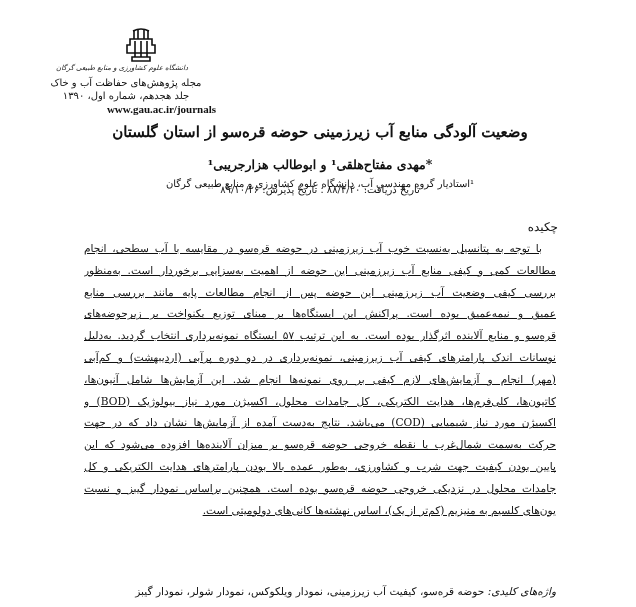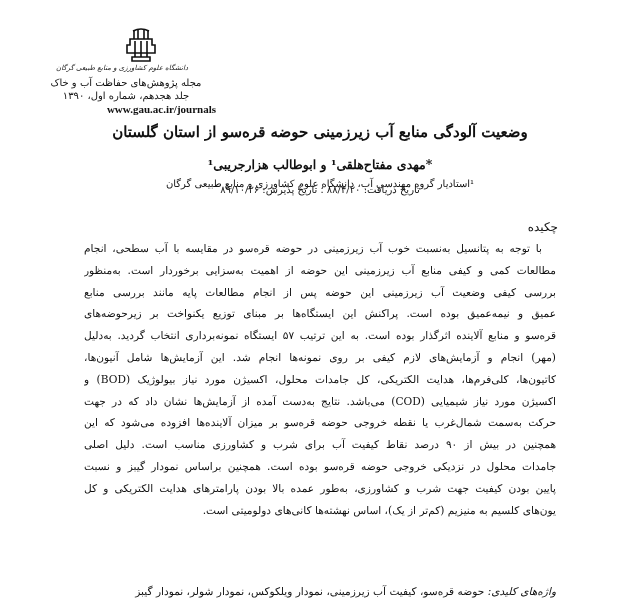--- a/index.html
+++ b/index.html
@@ -25,21 +25,21 @@
   #authors { left:150px; top:157px; width:340px; text-align:center;
              font-size:12.5px; font-weight:bold; white-space:nowrap; }
   #affiliation { left:130px; top:178px; width:380px; text-align:center;
                  font-size:10px; white-space:nowrap; }
   #dates { left:130px; top:184px; width:380px; text-align:center;
            font-size:10px; white-space:nowrap; }
 
   
   #abstract-heading { right:78px; top:220px; font-size:12px; font-weight:normal; white-space:nowrap; }
   #abstract-body { left:84px; top:238px; width:472px; font-size:10.6px;
-                   line-height:21.8px; text-align:justify; text-align-last:right; }
+                   line-height:21.8px; text-align:justify; text-align-last:right;text-decoration:underline; }
   #abstract-body .line { display:block; white-space:nowrap; overflow:hidden;
                          text-align:justify; text-align-last:justify; }
   #abstract-body .line.first { padding-right:14px; }
   #abstract-body .line.last { text-align-last:right; }
 
   #keywords { left:84px; top:585px; width:472px; font-size:10.6px; white-space:nowrap; text-align:right; }
   #keywords-label { font-style:italic; }
 </style>
 </head>
 <body>
@@ -65,25 +65,25 @@
 <div id="affiliation" class="abs rtl">¹استادیار گروه مهندسی آب، دانشگاه علوم کشاورزی و منابع طبیعی گرگان</div>
 <div id="dates" class="abs rtl">تاریخ دریافت: ۸۸/۴/۲۰ ؛ تاریخ پذیرش: ۸۹/۱۰/۲۶</div>
 
 <div id="abstract-heading" class="abs rtl">چکیده</div>
 <div id="abstract-body" class="abs rtl">
   <span class="line first">با توجه به پتانسیل به‌نسبت خوب آب زیرزمینی در حوضه قره‌سو در مقایسه با آب سطحی، انجام</span>
   <span class="line">مطالعات کمی و کیفی منابع آب زیرزمینی این حوضه از اهمیت به‌سزایی برخوردار است. به‌منظور</span>
   <span class="line">بررسی کیفی وضعیت آب زیرزمینی این حوضه پس از انجام مطالعات پایه مانند بررسی منابع</span>
   <span class="line">عمیق و نیمه‌عمیق بوده است. پراکنش این ایستگاه‌ها بر مبنای توزیع یکنواخت بر زیرحوضه‌های</span>
   <span class="line">قره‌سو و منابع آلاینده اثرگذار بوده است. به این ترتیب ۵۷ ایستگاه نمونه‌برداری انتخاب گردید. به‌دلیل</span>
+  <span class="line">نوسانات اندک پارامترهای کیفی آب زیرزمینی، نمونه‌برداری در دو دوره پرآبی (اردیبهشت) و کم‌آبی</span>
   <span class="line">(مهر) انجام و آزمایش‌های لازم کیفی بر روی نمونه‌ها انجام شد. این آزمایش‌ها شامل آنیون‌ها،</span>
   <span class="line">کاتیون‌ها، کلی‌فرم‌ها، هدایت الکتریکی، کل جامدات محلول، اکسیژن مورد نیاز بیولوژیک (BOD) و</span>
   <span class="line">اکسیژن مورد نیاز شیمیایی (COD) می‌باشد. نتایج به‌دست آمده از آزمایش‌ها نشان داد که در جهت</span>
   <span class="line">حرکت به‌سمت شمال‌غرب یا نقطه خروجی حوضه قره‌سو بر میزان آلاینده‌ها افزوده می‌شود که این</span>
-  <span class="line">همچنین در بیش از ۹۰ درصد نقاط کیفیت آب برای شرب و کشاورزی مناسب است. دلیل اصلی</span>
+  <span class="line">پایین بودن کیفیت جهت شرب و کشاورزی، به‌طور عمده بالا بودن پارامترهای هدایت الکتریکی و کل</span>
   <span class="line">جامدات محلول در نزدیکی خروجی حوضه قره‌سو بوده است. همچنین براساس نمودار گیبز و نسبت</span>
-  <span class="line">پایین بودن کیفیت جهت شرب و کشاورزی، به‌طور عمده بالا بودن پارامترهای هدایت الکتریکی و کل</span>
   <span class="line last">یون‌های کلسیم به منیزیم (کم‌تر از یک)، اساس نهشته‌ها کانی‌های دولومیتی است.</span>
 </div>
 
 <div id="keywords" class="abs rtl">
   <span id="keywords-label">واژه‌های کلیدی:</span><span> حوضه قره‌سو، کیفیت آب زیرزمینی، نمودار ویلکوکس، نمودار شولر، نمودار گیبز</span>
 </div>
 
 </body></html>

